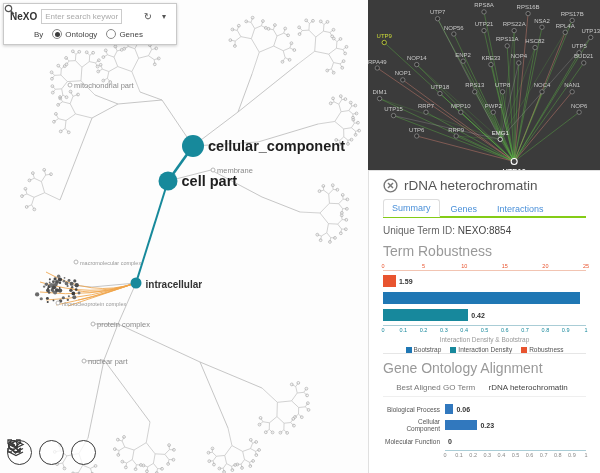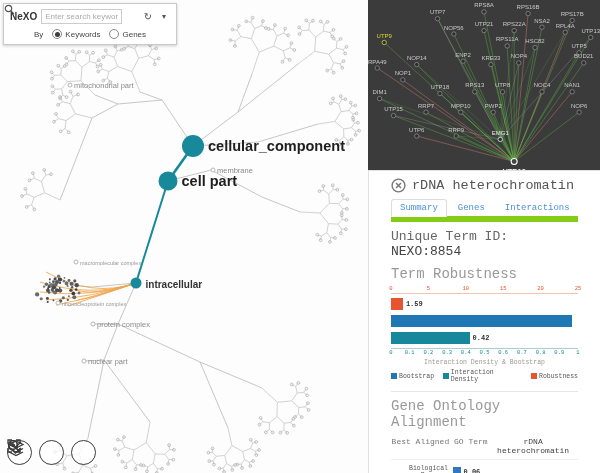--- a/index.html
+++ b/index.html
@@ -33,32 +33,32 @@
   .ctl.bare{border:none;background:none;width:27px;height:27px;}
   .ctl svg{display:block;}
 
   
   .network-panel{position:absolute;left:368px;top:0;width:232px;height:170px;background:#3b3b3b;overflow:hidden;}
   .network-panel svg{position:absolute;left:0;top:0;}
 
   
   .detail-panel{position:absolute;left:368px;top:170px;width:232px;height:303px;background:#fff;
                 border-left:1px solid #e0e0e0;border-top:1px solid #e0e0e0;box-sizing:border-box;
-                padding:7px 22px;overflow:hidden;font-family:Liberation Mono, monospace;}
+                padding:7px 14px;overflow:hidden;}
   .detail-header{display:flex;align-items:center;gap:6px;}
   .close-btn{width:15px;height:15px;cursor:pointer;flex:0 0 auto;display:flex;}
   .detail-title{font-size:13.5px;color:#555;}
-  .tabs{display:flex;align-items:flex-start;gap:2px;border-bottom:6px solid #84cc16;margin-top:6px;}
+  .tabs{display:flex;align-items:center;gap:2px;border-bottom:2px solid #84cc16;margin-top:6px;}
   .tab{font-size:9px;color:#4a90d9;padding:3px 8px;cursor:pointer;border:1px solid transparent;
        border-bottom:none;border-radius:3px 3px 0 0;margin-bottom:-1px;}
   .tab.active{border-color:#ddd;background:#fff;border-bottom:1px solid #fff;}
-  .term-id{font-size:13px;color:#666;margin-top:7px;}
+  .term-id{font-size:10px;color:#666;margin-top:7px;}
   .term-id b{color:#444;font-weight:normal;}
   .section-h{font-size:14px;color:#999;margin:7px 0 3px;}
-  .section-h.bordered{border-top:1px solid #e6e6e6;padding-top:6px;margin-top:8px;}
+  .section-h.bordered{border-top:1px solid #e6e6e6;padding-top:6px;margin-top:0;}
 
   .h-axis{position:relative;height:8px;}
   .h-axis .tick{position:absolute;top:0;transform:translateX(-50%);font-size:5.5px;line-height:8px;}
   .h-axis.axis-top{border-bottom:1px solid #f2c4b2;margin-bottom:2px;}
   .h-axis.axis-bottom{border-top:1px solid #aacdd6;margin-top:2px;}
   .bar-row{display:flex;align-items:center;height:14px;margin:3px 0;}
   .bar{height:12px;flex:0 0 auto;}
   .bar-val{font-size:7px;font-weight:bold;color:#333;margin-left:3px;white-space:nowrap;}
   .xlabel{text-align:center;font-size:6.5px;color:#999;margin-top:2px;}
   .legend{display:flex;justify-content:center;gap:9px;margin-top:3px;}
@@ -702,21 +702,21 @@
             </svg>
         </span>
         <span class="sb-icon">↻</span>
         <span class="sb-icon" style="font-size:8px;">▾</span>
       </div>
       <div class="sb-row2">
         <span>By</span>
         <span id="radio-row" style="display:flex;gap:9px;">
             <span class="rdo-lab">
               <span class="rdo sel"></span>
-              <span>Keywords</span>
+              <span>Ontology</span>
             </span>
             <span class="rdo-lab">
               <span class="rdo"></span>
               <span>Genes</span>
             </span>
           </span>
       </div>
     </div>
 
     <div class="tree-controls">

